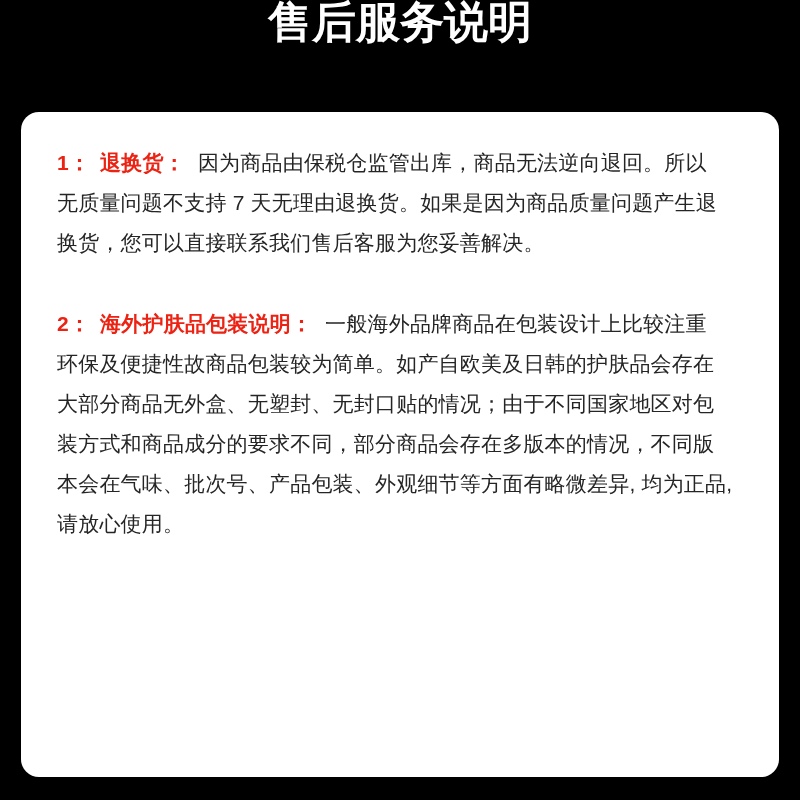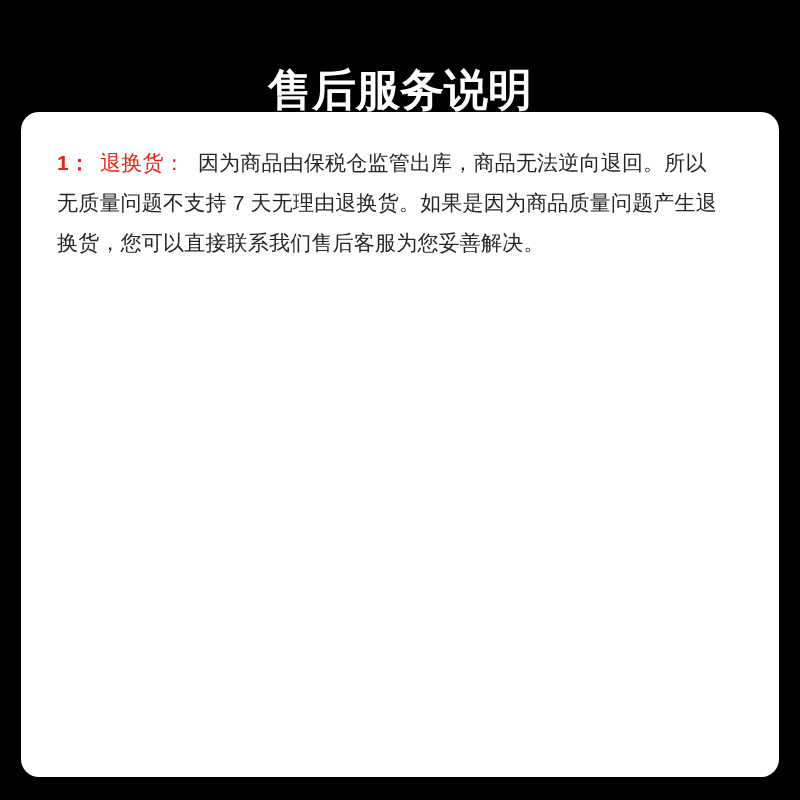--- a/index.html
+++ b/index.html
@@ -8,21 +8,21 @@
     height: 800px;
     background: var(--page-bg, #000);
     font-family: "Liberation Sans", sans-serif;
     overflow: hidden;
   }
   .page { width: 800px; height: 800px; }
 
   .title-bar {
     height: 112px;
     display: flex;
-    align-items: flex-end;
+    align-items: flex-start;
     justify-content: center;
   }
   .page-title {
     margin: 0;
     color: var(--title-color, #fff);
     font-size: 44px;
     font-weight: 700;
     line-height: 1;
     letter-spacing: 0;
   }
@@ -46,33 +46,39 @@
   }
   .section:last-child { margin-bottom: 0; }
 
   .sec-num {
     color: var(--accent-color, #ec2213);
     font-weight: 700;
     margin-right: 10px;
   }
   .sec-title {
     color: var(--accent-color, #ec2213);
-    font-weight: 400;
+    font-weight: 700;
     margin-right: 13px;
   }
   .sec-body { white-space: pre-line; }
 </style>
 </head>
 <body>
 
 <div class="page">
   <div class="title-bar">
     <h1 class="page-title">售后服务说明</h1>
   </div>
 
   <div class="card" id="card">
   <p class="section"><span class="sec-num">1：</span><span class="sec-title">退换货：</span><span class="sec-body">因为商品由保税仓监管出库，商品无法逆向退回。所以
 无质量问题不支持 7 天无理由退换货。如果是因为商品质量问题产生退
 换货，您可以直接联系我们售后客服为您妥善解决。</span></p>
 
+  <p class="section"><span class="sec-num">2：</span><span class="sec-title">海外护肤品包装说明：</span><span class="sec-body">一般海外品牌商品在包装设计上比较注重
+环保及便捷性故商品包装较为简单。如产自欧美及日韩的护肤品会存在
+大部分商品无外盒、无塑封、无封口贴的情况；由于不同国家地区对包
+装方式和商品成分的要求不同，部分商品会存在多版本的情况，不同版
+本会在气味、批次号、产品包装、外观细节等方面有略微差异, 均为正品,
+请放心使用。</span></p>
 
 </div>
 </div>
 
 </body></html>

